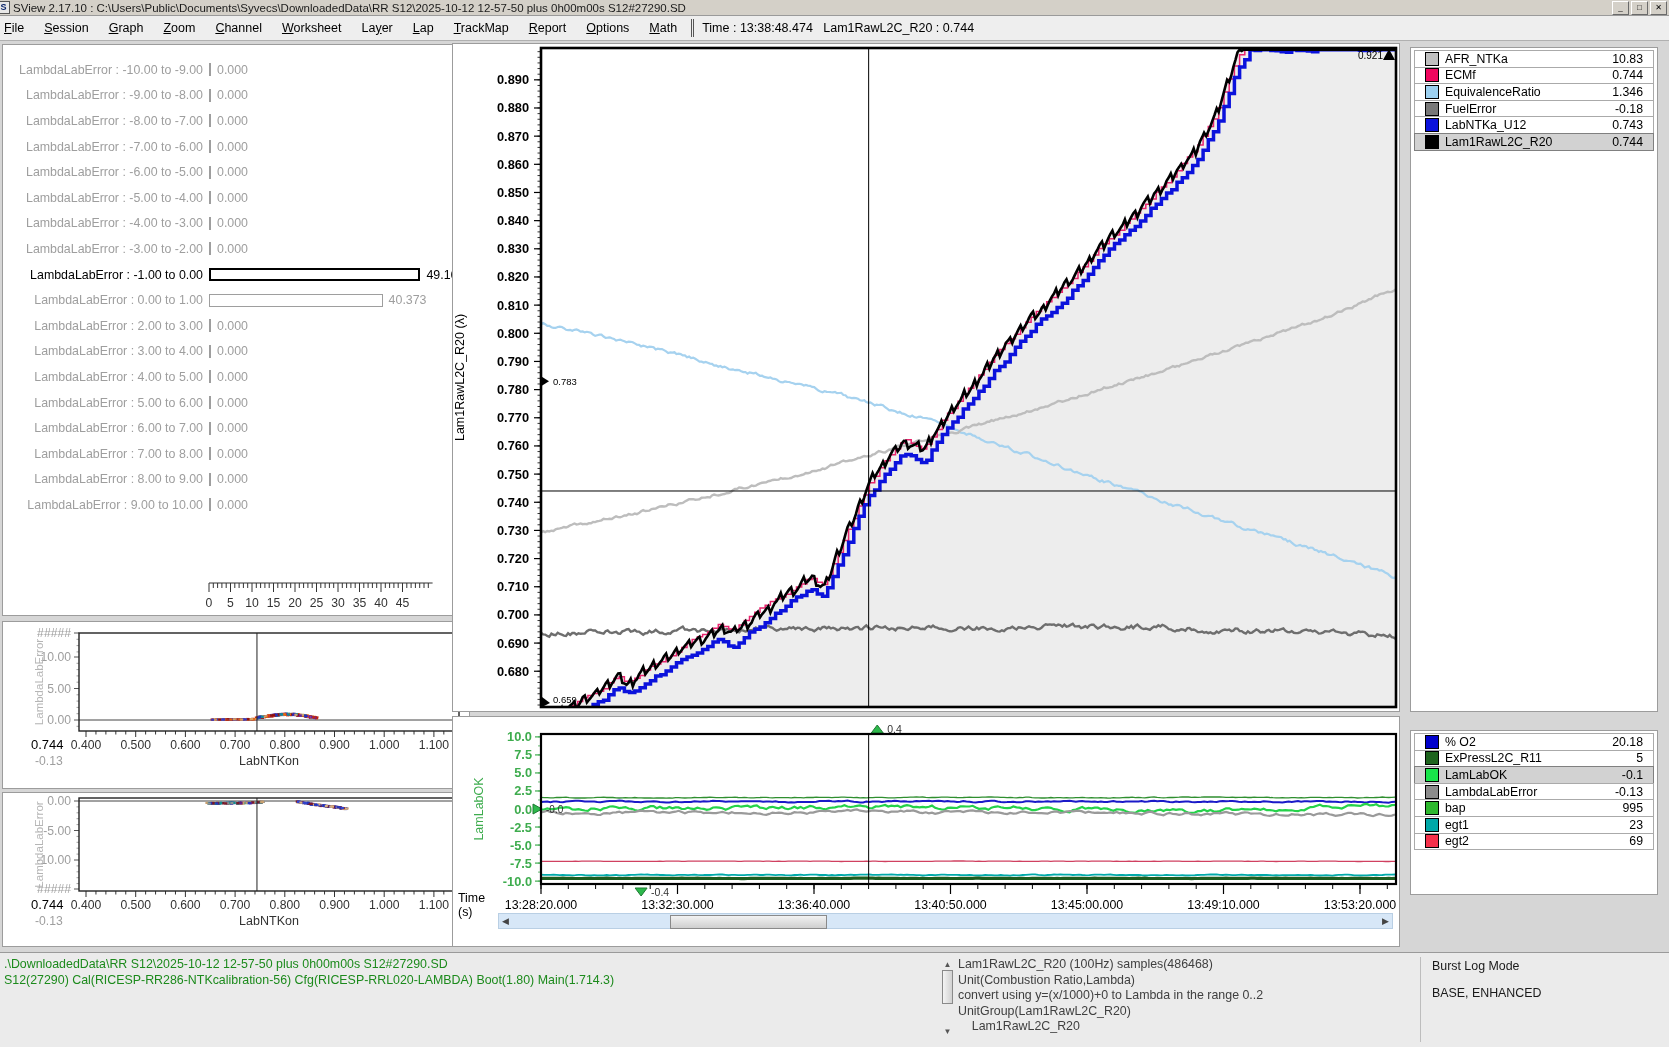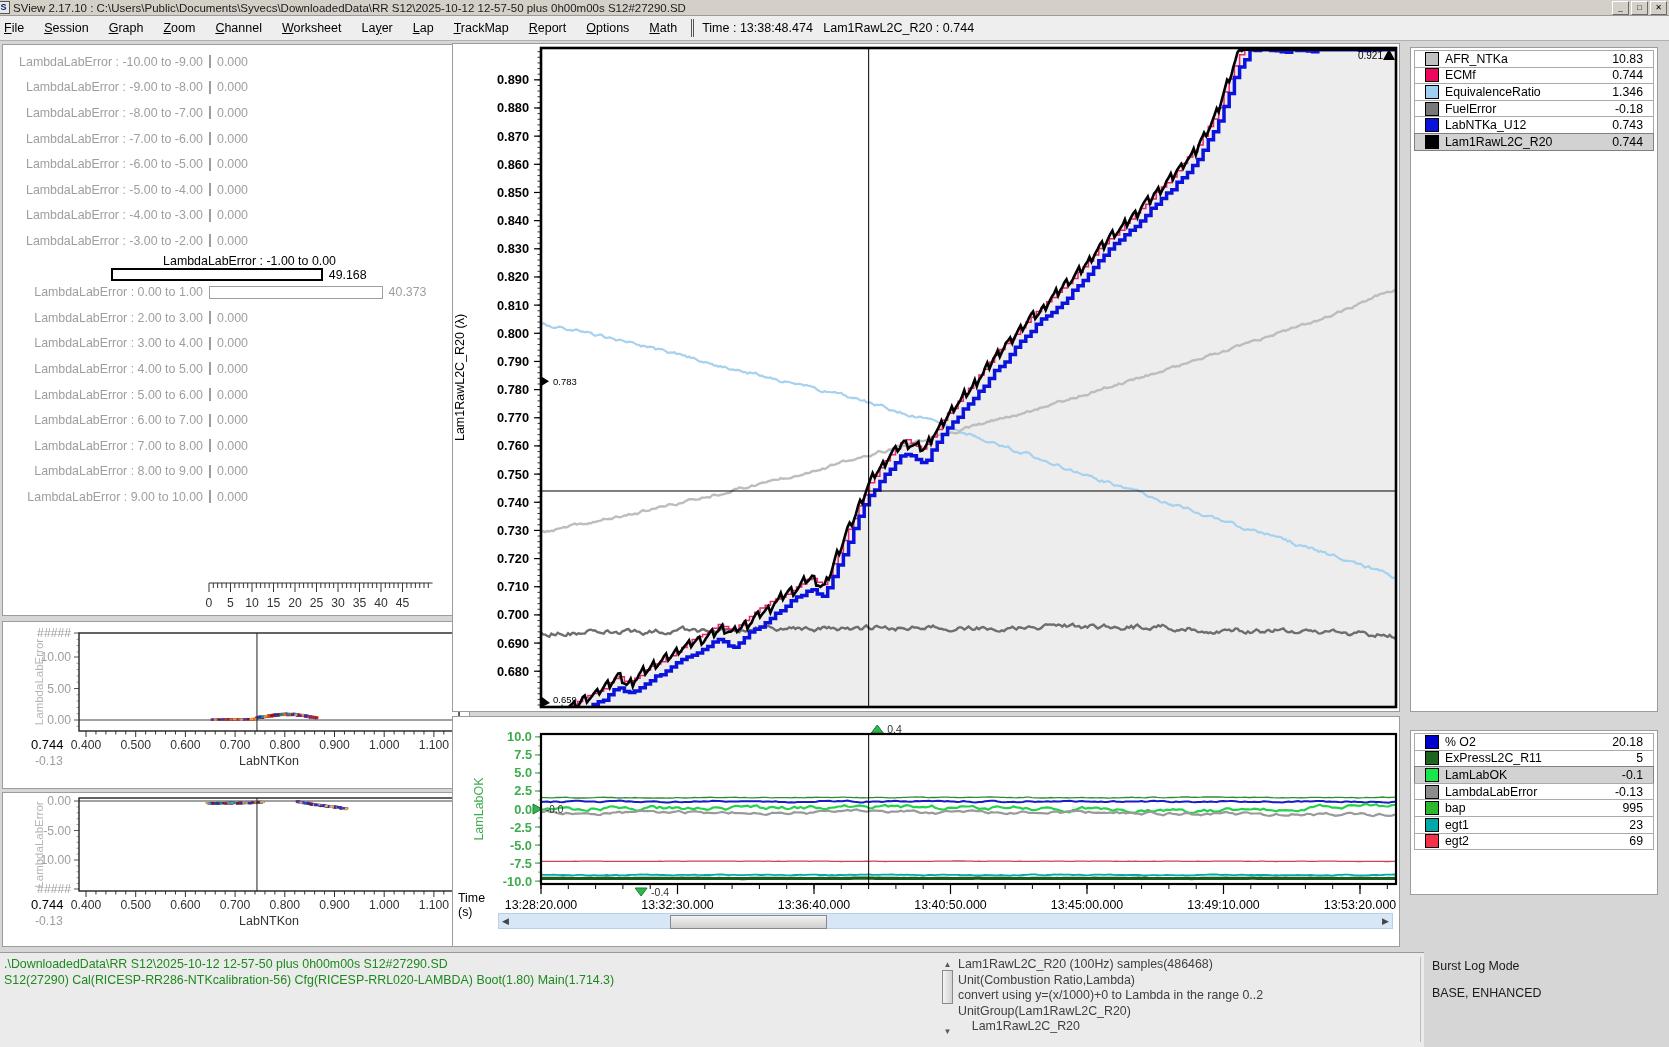--- a/index.html
+++ b/index.html
@@ -16,44 +16,44 @@
   
   .menubar{position:absolute;left:0;top:16px;width:1669px;height:24px;background:#eeeeee;
            border-bottom:1px solid #b0b0b0;display:flex;align-items:center;font-size:12.5px;}
   .menuitem{padding:3px 10px;white-space:nowrap;}
   .menuitem:first-child{margin-left:-6px;}
   .menu-sep{height:18px;border-left:1px solid #555;border-right:1px solid #555;width:1px;margin:0 8px 0 4px;}
   .menu-status{font-size:12.5px;white-space:pre;}
   
   .panel{position:absolute;background:#fff;border:1px solid #9c9c9c;box-sizing:border-box;}
   
-  #hist-rows{position:absolute;left:0;top:4px;width:100%;}
+  #hist-rows{position:absolute;left:0;top:12px;width:100%;}
   .hrow{height:25.6px;display:flex;align-items:center;color:#9e9e9e;font-size:12.4px;}
   .hrow .hlabel{width:200px;text-align:right;white-space:nowrap;}
   .hrow .hbarzone{margin-left:6px;display:flex;align-items:center;}
   .hbar{height:13px;box-sizing:border-box;border:1px solid #9e9e9e;background:#fff;}
   .hbar.zero{width:2px;border:none;background:#9e9e9e;}
-  .hrow.active{color:#000;flex-direction:column;}
+  .hrow.active{color:#000;}
   .hrow.active .hbar{border:2px solid #000;}
   .hval{margin-left:6px;font-size:12.4px;}
   
   .chanlist{position:absolute;left:3px;top:3px;right:3px;}
   .chanrow{height:15.6px;display:flex;align-items:center;border:1px solid #aaa;margin-top:-1px;
            background:#fff;font-size:12.3px;padding:0 10px;}
   .chanrow.sel{background:#d2d2d2;border-color:#808080;}
   .swatch{width:12px;height:12px;border:1px solid #000;margin-right:6px;flex:none;}
   .channame{flex:1;white-space:nowrap;overflow:hidden;}
   .chanval{text-align:right;white-space:nowrap;}
   
   .tscroll{position:absolute;height:16px;background:#d7e7f7;border:1px solid #b9cfe4;box-sizing:border-box;}
   .tthumb{position:absolute;top:1px;height:12px;background:linear-gradient(#f2f2f2,#cfcfcf);
           border:1px solid #8a8a8a;}
   .tarrow{position:absolute;top:2px;font-size:9px;color:#444;line-height:11px;}
   
-  #statusbar{position:absolute;left:0;top:952px;width:1424px;height:95px;background:#ebebeb;
+  #statusbar{position:absolute;left:0;top:952px;width:1669px;height:95px;background:#ebebeb;
              border-top:1px solid #9a9a9a;}
   .stline{white-space:pre;font-size:12.4px;line-height:15.5px;}
   .st-green{color:#1c8a1c;}
   .st-gray{color:#a5a5a5;}
   .st-orange{color:#404040;}
   .st-black{color:#1a1a1a;}
   #mid-scroll{position:absolute;left:941px;top:6px;width:13px;height:78px;}
   .vs-arrow{width:13px;height:11px;font-size:8px;text-align:center;color:#555;line-height:11px;}
   .vs-thumb{width:11px;height:34px;margin-left:1px;background:linear-gradient(90deg,#f4f4f4,#d2d2d2);
             border:1px solid #8a8a8a;box-sizing:border-box;}

